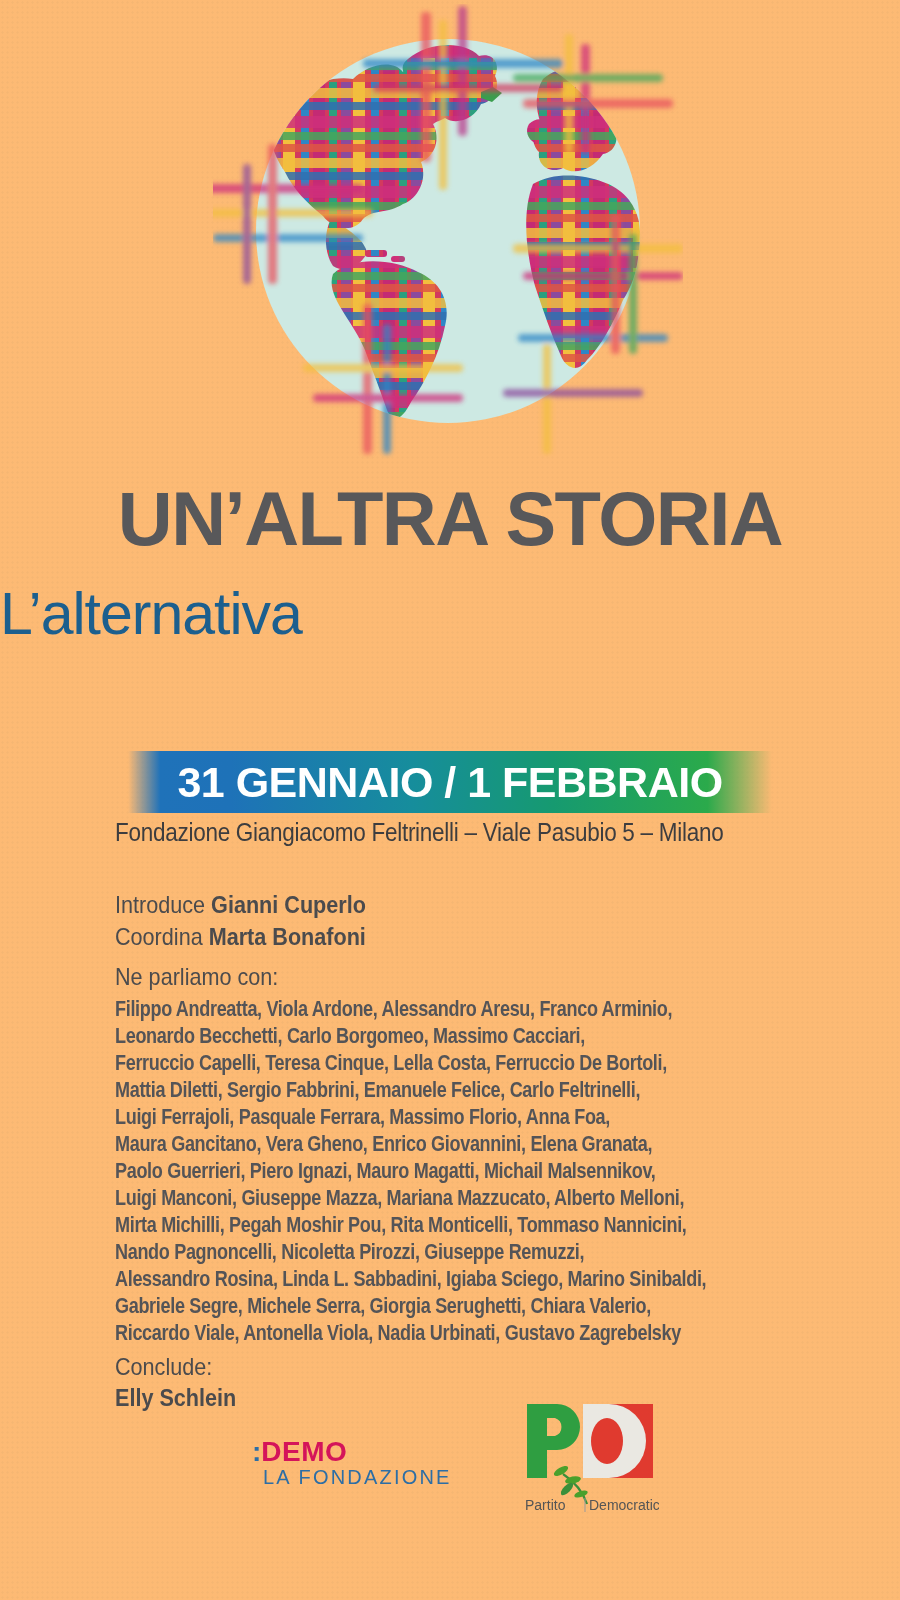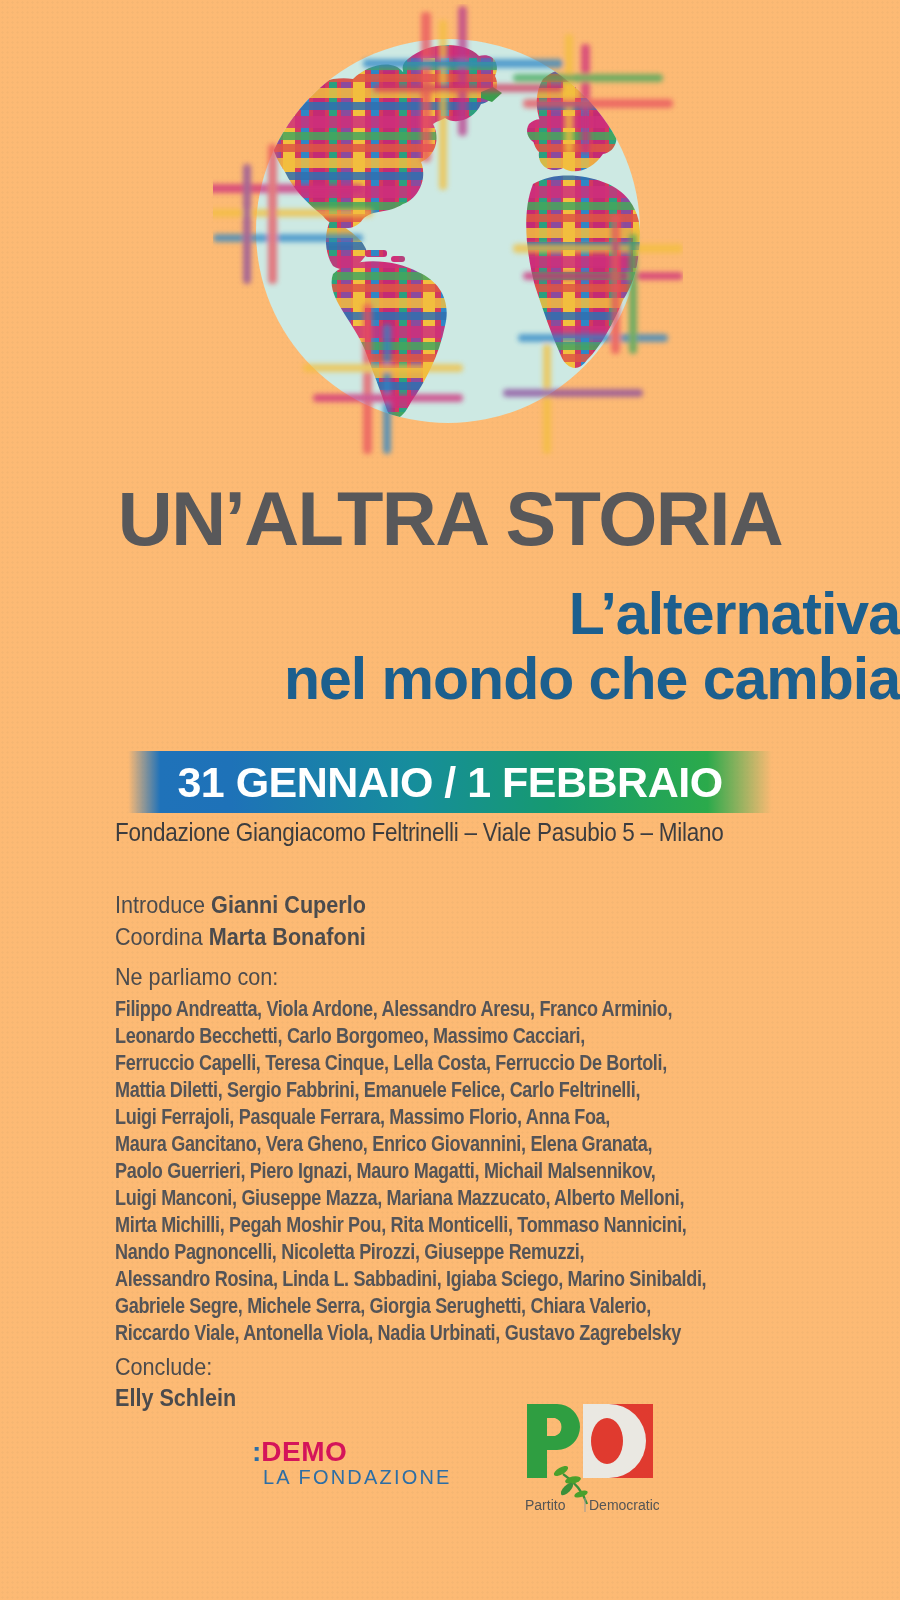--- a/index.html
+++ b/index.html
@@ -12,22 +12,22 @@
     content:"";position:absolute;inset:0;pointer-events:none;
     background-image:radial-gradient(rgba(120,110,90,.05) 1px, transparent 1.2px);
     background-size:5px 5px;
   }
   .globe{position:absolute;left:213px;top:4px;}
   .title{
     position:absolute;top:481px;left:0;width:900px;text-align:center;
     font-size:76px;font-weight:700;color:#58585a;letter-spacing:-1.5px;line-height:1;
   }
   .subtitle{
-    position:absolute;left:0;width:900px;text-align:right;
-    font-weight:700;color:#1c5f8e;font-size:59px;line-height:1;letter-spacing:-1px;
+    position:absolute;left:0;width:900px;text-align:left;
+    font-weight:400;color:#1c5f8e;font-size:59px;line-height:1;letter-spacing:-1px;
   }
   .subtitle.l1{top:585px;}
   .subtitle.l2{top:650px;}
   .banner{
     position:absolute;left:128px;top:751px;width:644px;height:62px;
     background:linear-gradient(90deg,
       rgba(31,114,185,0) 0%, #1f72b9 5%, #1e72b8 16%,
       #168d9c 44%, #169a70 66%, #2baa4b 90%, rgba(43,170,75,0) 100%);
   }
   .banner-text{
@@ -154,21 +154,20 @@
       <rect x="305" y="330" width="150" height="8" rx="4" fill="#2f86c6"></rect>
       <rect x="398" y="210" width="9" height="140" rx="4" fill="#e8525f"></rect>
       <rect x="416" y="230" width="8" height="120" rx="4" fill="#45a75c"></rect>
       <rect x="330" y="340" width="8" height="110" rx="4" fill="#f2bf3e"></rect>
       <rect x="290" y="385" width="140" height="8" rx="4" fill="#8a4b9d"></rect>
     </g>
   </svg>
 
   <div class="title">UN’ALTRA STORIA</div>
   <div class="subtitle l1">L’alternativa</div>
-  <div class="subtitle l2">nel mondo che cambia</div>
 
   <div class="banner">
     <span class="banner-text">31 GENNAIO / 1 FEBBRAIO</span>
   </div>
 
   <div class="venue">Fondazione Giangiacomo Feltrinelli – Viale Pasubio 5 – Milano</div>
 
   <div class="intro">
     <div>
       <span>Introduce</span>

